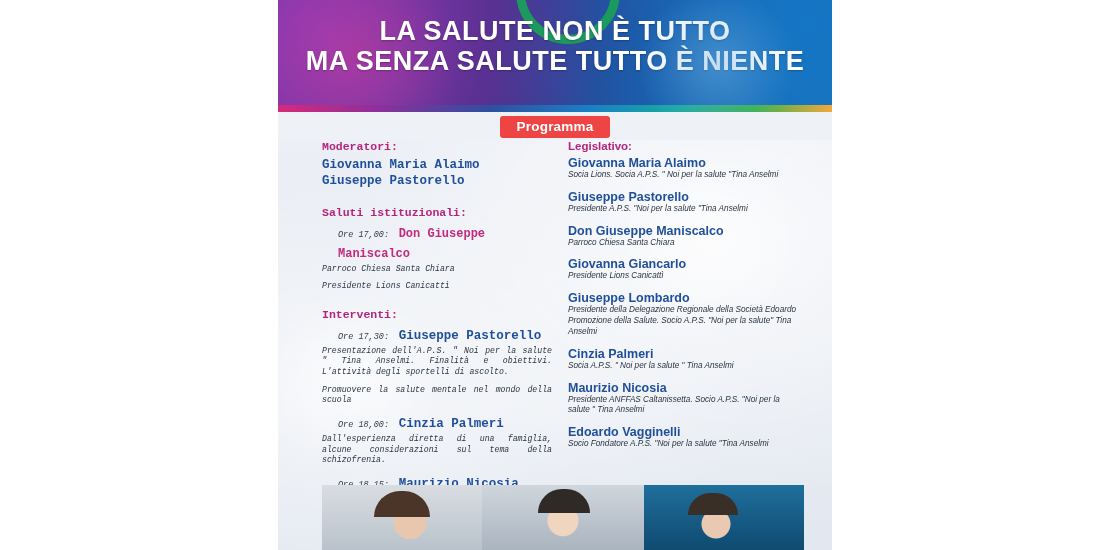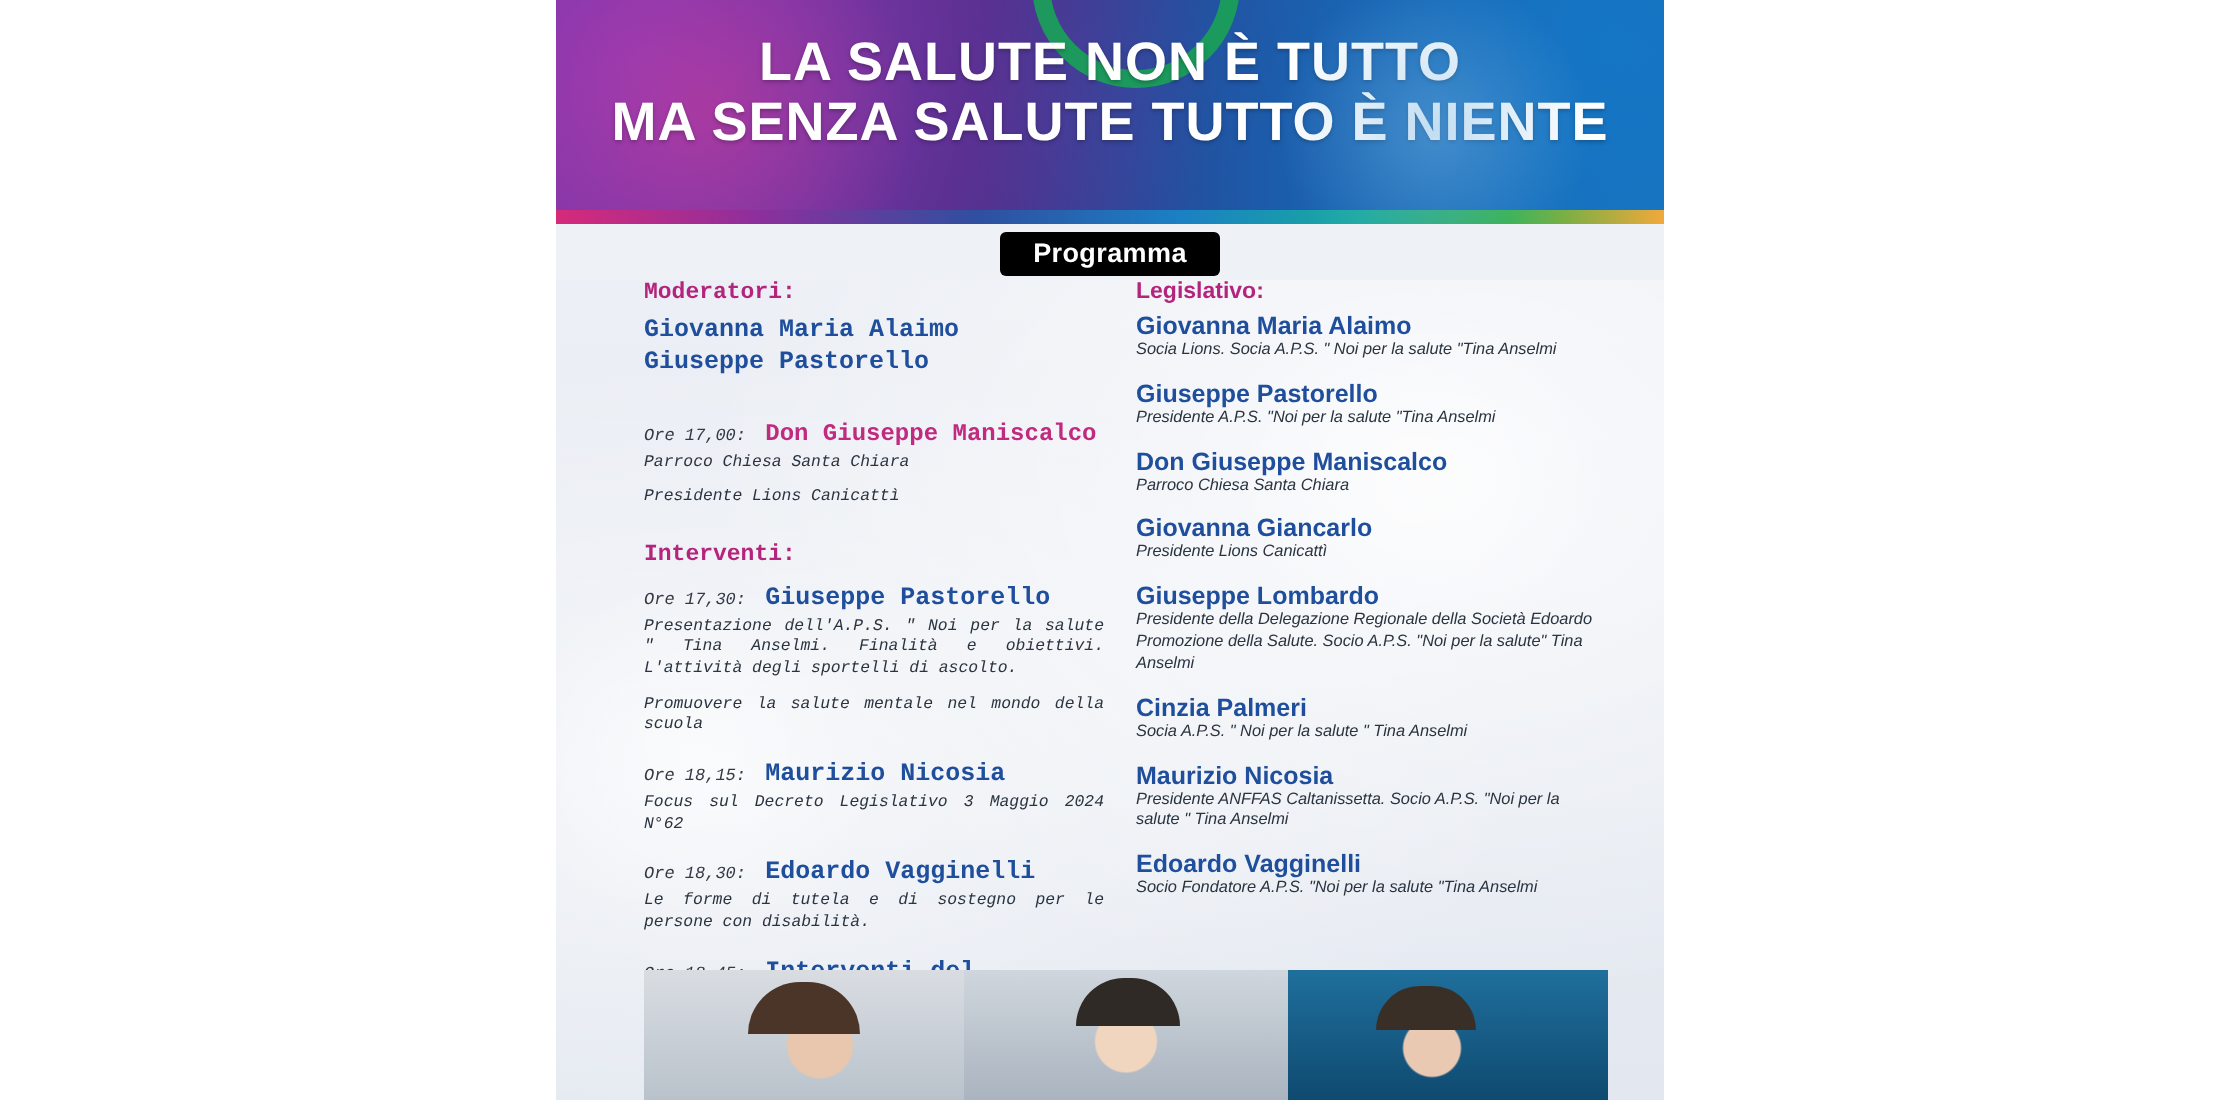--- a/index.html
+++ b/index.html
@@ -44,21 +44,21 @@
   }
   .hero-title .l2{font-size:27px;}
   .hero-rainbow{
     position:absolute;left:0;bottom:0;width:554px;height:7px;
     background:linear-gradient(90deg,#d62a7a 0%,#8e2f9c 18%,#2f4fa0 38%,#1b7fc4 56%,#17a9a0 72%,#37b34a 86%,#f2a83b 100%);
   }
 
   
   .badge{
     position:absolute;left:222px;top:116px;width:110px;height:22px;
-    background:#000000;color:#fff;border-radius:3px;
+    background:#ef4444;color:#fff;border-radius:3px;
     font-size:13.5px;font-weight:bold;text-align:center;line-height:22px;
     letter-spacing:.2px;
   }
 
   
   .content{
     position:absolute;left:0;top:140px;width:554px;height:410px;
     background:
       radial-gradient(ellipse at 80% 25%, rgba(255,255,255,.75) 0%, rgba(238,241,246,0) 60%),
       radial-gradient(ellipse at 15% 60%, rgba(255,255,255,.6) 0%, rgba(238,241,246,0) 60%),
@@ -77,21 +77,21 @@
     color:#b5247c;font-weight:bold;font-size:11.5px;margin:0 0 4px 0;
   }
   .name-pink{color:#c02a7f;font-weight:bold;font-size:12px;line-height:1.35;}
   .name-blue{color:#1f4f9c;font-weight:bold;font-size:12.5px;line-height:1.3;}
   .ora{color:#333a45;font-size:8.5px;font-style:italic;}
   .desc{
     color:#2a3440;font-size:8.2px;font-style:italic;line-height:1.3;
     text-align:justify;margin-top:1px;
   }
   .block{margin-bottom:7px;font-family:Liberation Mono, monospace;}
-  .inline-row{line-height:1.25;}
+  .inline-row{line-height:1.25;margin-left:16px;}
   .gap{height:9px;}
   .right-block{margin-bottom:9px;}
   .right-name{color:#1f4f9c;font-weight:bold;font-size:12.5px;}
   .right-desc{color:#2a3440;font-size:8.2px;font-style:italic;line-height:1.32;}
 
   
   .photo{
     position:absolute;left:44px;top:485px;width:482px;height:65px;overflow:hidden;
     background:linear-gradient(90deg,#15324f 0%,#1d4a6e 30%,#2a6d8f 60%,#14415f 100%);
   }
@@ -137,20 +137,21 @@
 
         <div class="block">
           <div class="sec-head">Moderatori:</div>
           <div class="name-blue">Giovanna Maria Alaimo</div>
           <div class="name-blue">Giuseppe Pastorello</div>
         </div>
 
         <div class="gap"></div>
 
         <div class="block">
+          <div class="sec-head">Saluti istituzionali:</div>
 
           <div class="block">
             <div class="inline-row">
               <span class="ora">Ore  17,00:</span>
               <span class="name-pink">Don  Giuseppe  Maniscalco</span>
             </div>
             <div class="desc">Parroco Chiesa Santa Chiara</div>
           </div>
 
           <div class="block">
@@ -168,20 +169,27 @@
               <span class="ora">Ore 17,30:</span>
               <span class="name-blue">Giuseppe Pastorello</span>
             </div>
             <div class="desc">Presentazione dell'A.P.S. " Noi per la salute " Tina Anselmi. Finalità e obiettivi. L'attività degli sportelli di ascolto.</div>
           </div>
 
           <div class="block">
             <div class="desc">Promuovere la salute mentale nel mondo della scuola</div>
           </div>
 
+          <div class="block">
+            <div class="inline-row">
+              <span class="ora">Ore 18,00:</span>
+              <span class="name-blue">Cinzia Palmeri</span>
+            </div>
+            <div class="desc">Dall'esperienza diretta di una famiglia, alcune considerazioni sul tema della schizofrenia.</div>
+          </div>
 
           <div class="block">
             <div class="inline-row">
               <span class="ora">Ore 18,15:</span>
               <span class="name-blue">Maurizio Nicosia</span>
             </div>
             <div class="desc">Focus sul Decreto Legislativo 3 Maggio 2024 N°62</div>
           </div>
 
           <div class="block">

